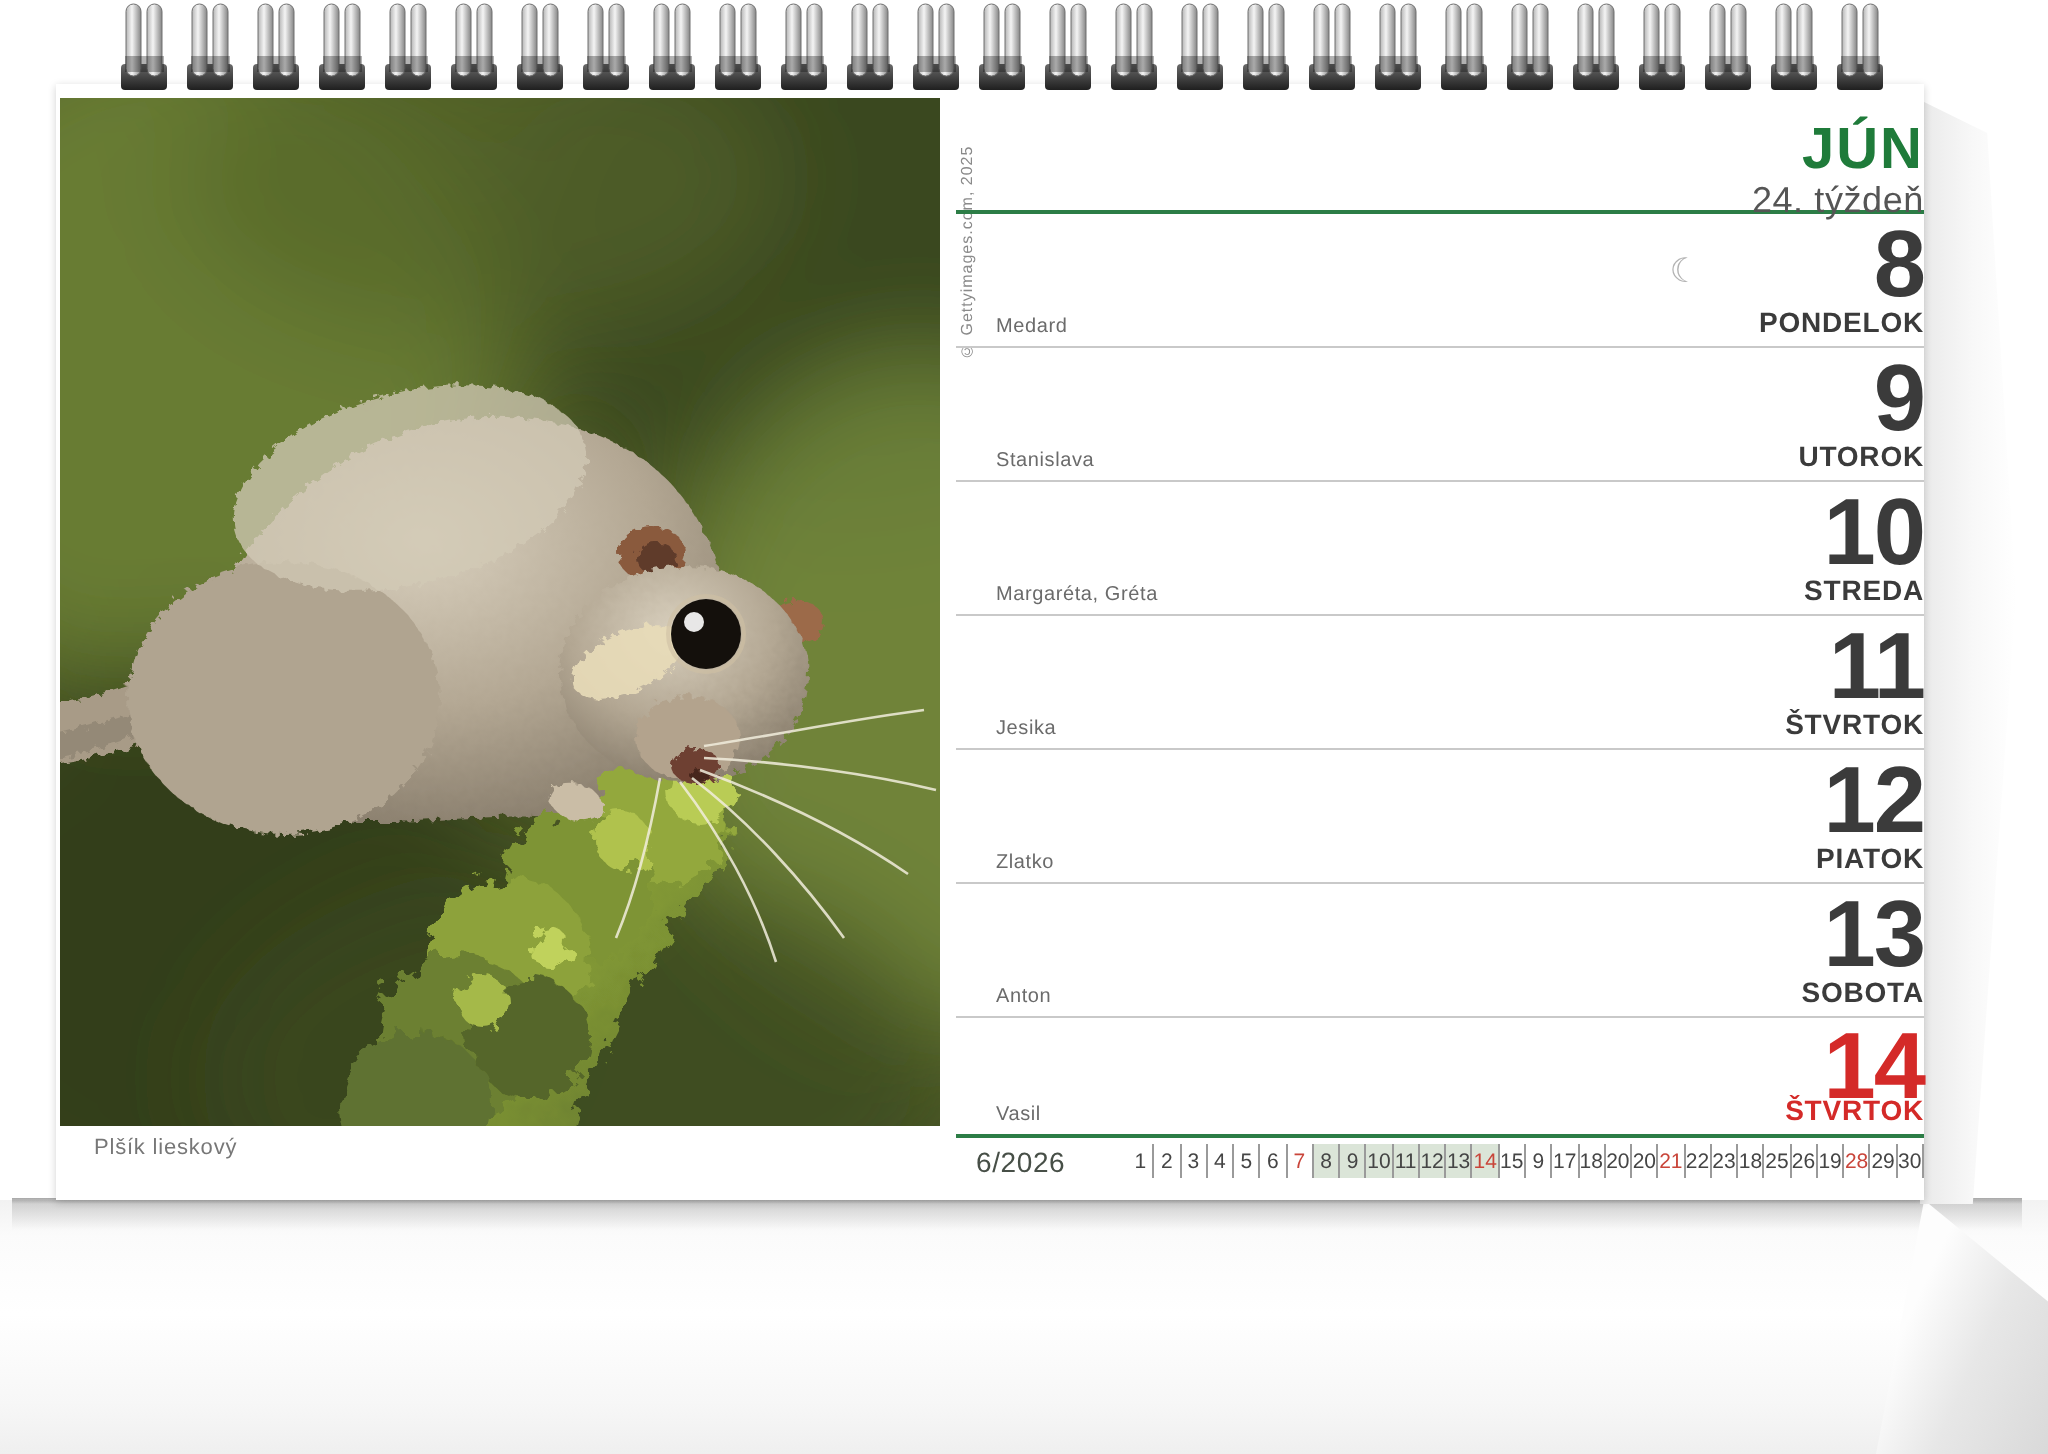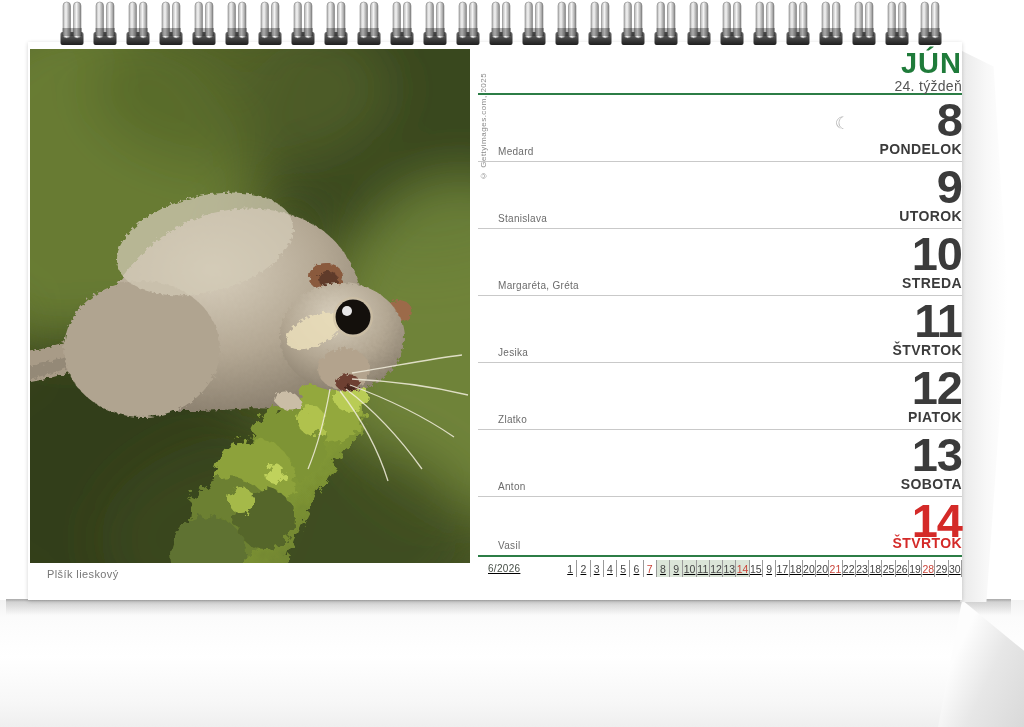--- a/index.html
+++ b/index.html
@@ -32,37 +32,37 @@
   
   .binding{position:absolute; left:56px; top:1px; width:891px; height:46px; z-index:5;}
 
   
   .photo{position:absolute; left:2px; top:7px; width:440px; height:514px; overflow:hidden; background:#4d5a24;}
   .caption{position:absolute; left:4px; top:526px; font-size:11px; letter-spacing:.4px; color:#777;padding-left:15px;}
   .credit{position:absolute; left:451px; top:8px; height:130px; font-size:8px; letter-spacing:.5px; color:#8a8a8a;
     writing-mode:vertical-rl; transform:rotate(180deg); white-space:nowrap;}
 
   
-  .right-col{position:absolute; left:450px; top:0; width:484px; height:558px;text-decoration:underline;}
+  .right-col{position:absolute; left:450px; top:12px; width:484px; height:558px;}
   .hdr{position:relative; height:53px; border-bottom:2px solid var(--line-green);}
   .month{position:absolute; right:0; top:5px; font-size:29px; font-weight:700; letter-spacing:1px; color:var(--accent-green);}
-  .weeklabel{position:absolute; right:0; top:36px; font-size:14px; color:#555; letter-spacing:.3px;}
+  .weeklabel{position:absolute; right:0; top:36px; font-size:18px; color:#555; letter-spacing:.3px;}
 
   .row{position:relative; height:67px; border-bottom:1px solid #c9c9c9;}
   .row.sunday{height:60px; border-bottom:2px solid var(--line-green);}
   .row .date{position:absolute; right:0; top:1px; font-size:47px; line-height:1; font-weight:700; color:var(--text-dark); letter-spacing:-1px;}
   .row .dayname{position:absolute; right:0; bottom:4px; font-size:14px; font-weight:700; letter-spacing:.4px; color:var(--text-dark);}
   .row .namedays{position:absolute; left:20px; bottom:4px; font-size:10px; letter-spacing:.3px; color:var(--text-gray);}
   .row .moon{position:absolute; right:112px; top:18px; font-size:17px; color:#b3b3b3;}
   .row.sunday .date{top:0; color:var(--sunday-red);}
   .row.sunday .dayname{color:var(--sunday-red);}
 
   
   .mini{display:flex; align-items:center; height:23px;}
-  .mini-label{width:86px; padding-left:10px; font-size:10px; color:#474f47; letter-spacing:.3px;}
+  .mini-label{width:86px; padding-left:10px; font-size:14px; color:#474f47; letter-spacing:.3px;}
   .mini-days{display:flex; flex:1; height:17px;}
   .mini-day{flex:1; display:flex; align-items:center; justify-content:center;
     font-size:10.5px; color:#454545; border-right:1px solid #9a9a9a;}
   .mini-day.red{color:var(--mini-red);}
   .mini-day.hl{background:var(--hl-green);}
 </style>
 </head>
 <body>
 
 <div class="scene">

